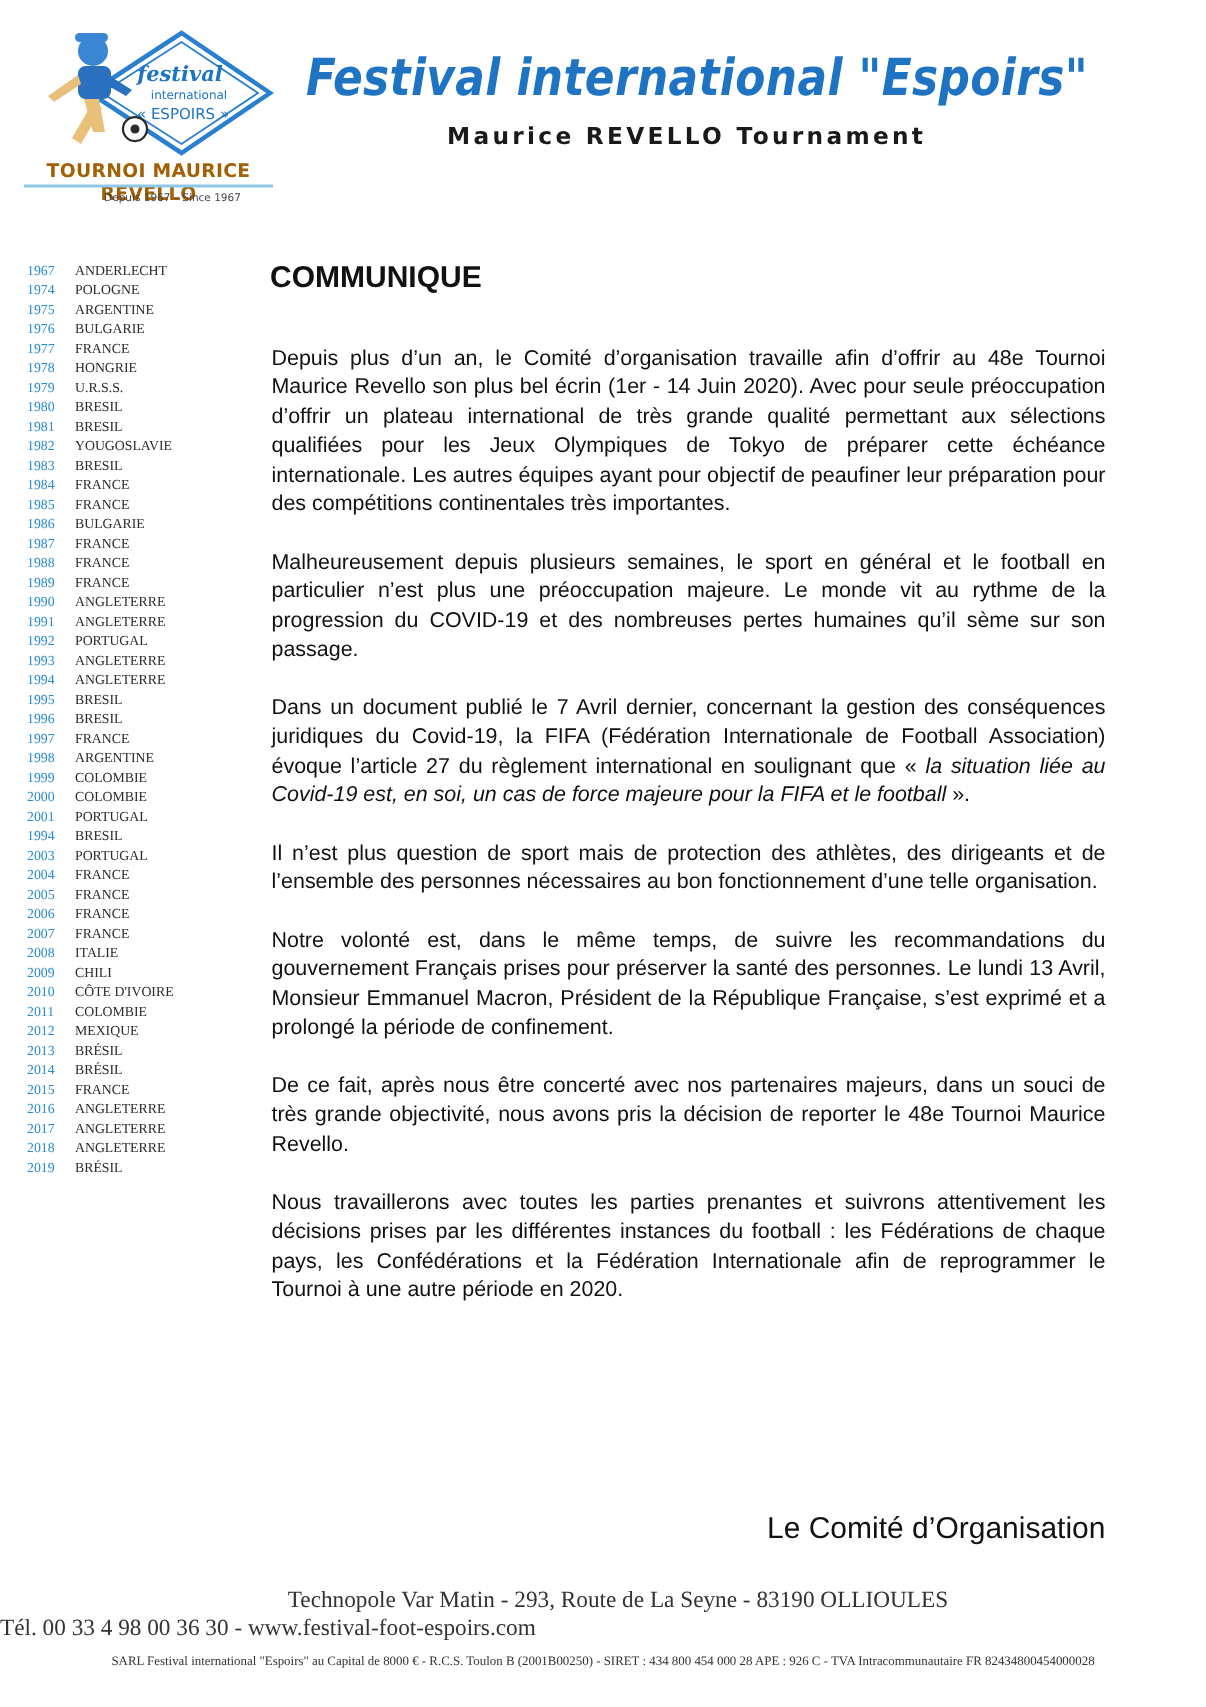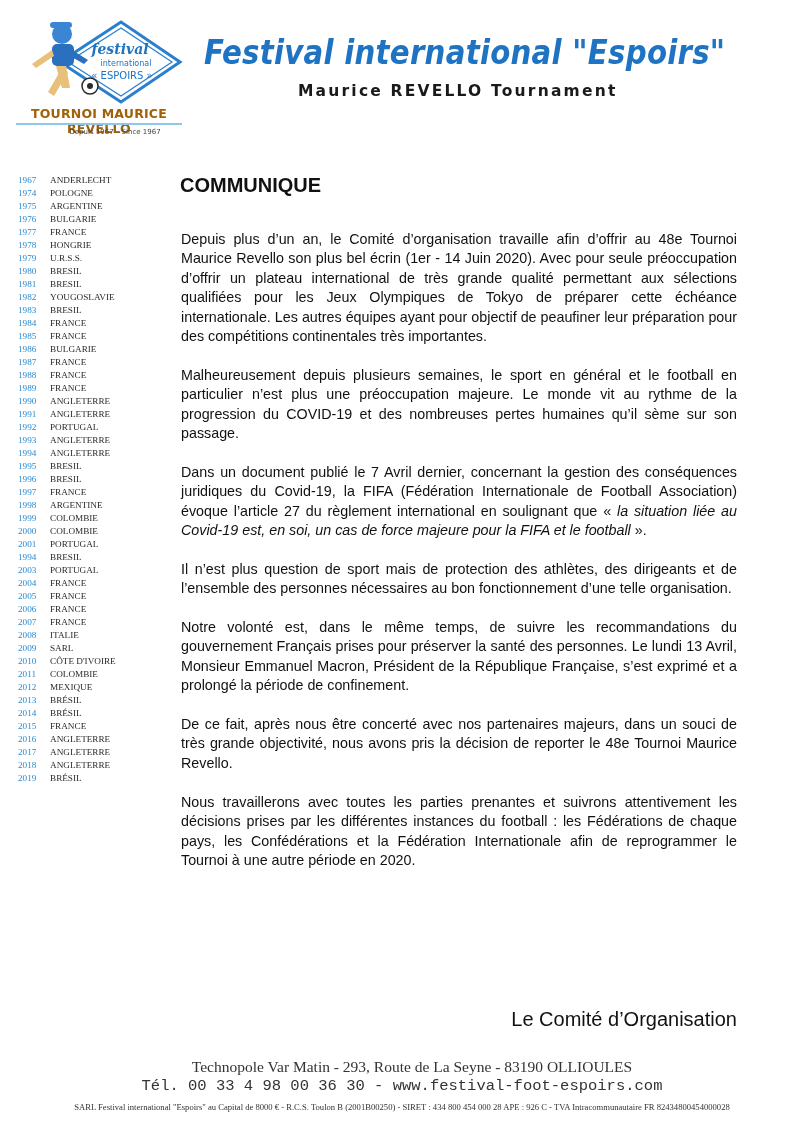--- a/index.html
+++ b/index.html
@@ -13,21 +13,21 @@
   .subtitle { position:absolute; left:258px; top:82px; font-family:"DejaVu Sans", sans-serif; font-weight:bold; font-size:15.5px; color:#1a1a1a; letter-spacing:2.2px; white-space:nowrap;margin-left:40px; }
   .sidebar { position:absolute; left:18px; top:174px; font-family:"Liberation Serif", serif; font-size:9.2px; line-height:13px; }
   .sb-row { display:flex; white-space:nowrap; }
   .sb-year { width:32px; color:#2a8ad0; }
   .sb-team { color:#2b2b2b; }
   .heading { position:absolute; left:180px; top:174px; width:560px; text-align:left; font-weight:bold; font-size:20px; color:#111; }
   .content { position:absolute; left:181px; top:230px; width:556px; font-size:14.3px; line-height:19.4px; text-align:justify; color:#111; }
   .content p { margin:0 0 19.4px 0; }
   .signature { position:absolute; left:181px; top:1008px; width:556px; text-align:right; font-size:20px; color:#111; }
   .footer1 { position:absolute; left:0; top:1058px; width:804px; text-align:center; font-family:"Liberation Serif", serif; font-size:15.5px; color:#333; padding-left:20px; box-sizing:border-box; }
-  .footer2 { position:absolute; left:0; top:1077px; width:804px; text-align:center; font-family:Liberation Mono, monospace; font-size:15.5px; color:#333; }
+  .footer2 { position:absolute; left:0; top:1077px; width:804px; text-align:left; font-family:Liberation Serif, serif; font-size:15.5px; color:#333; }
   .footer3 { position:absolute; left:0; top:1102px; width:804px; text-align:center; font-family:"Liberation Serif", serif; font-size:8.6px; color:#333; white-space:nowrap; }
 </style>
 </head>
 <body>
 
 <div class="logo">
   <svg class="logo-svg" width="165" height="88" viewBox="0 0 165 88">
     <polygon points="42,44 103,4 162,44 103,84" fill="none" stroke="#2a7fcf" stroke-width="3"></polygon>
     <polygon points="50,44 103,10 154,44 103,78" fill="none" stroke="#2a7fcf" stroke-width="1.2"></polygon>
     <circle cx="44" cy="16" r="10" fill="#3b86d4"></circle>
@@ -191,21 +191,21 @@
     <div class="sb-row">
       <span class="sb-year">2007</span>
       <span class="sb-team">FRANCE</span>
     </div>
     <div class="sb-row">
       <span class="sb-year">2008</span>
       <span class="sb-team">ITALIE</span>
     </div>
     <div class="sb-row">
       <span class="sb-year">2009</span>
-      <span class="sb-team">SARL</span>
+      <span class="sb-team">CHILI</span>
     </div>
     <div class="sb-row">
       <span class="sb-year">2010</span>
       <span class="sb-team">CÔTE D'IVOIRE</span>
     </div>
     <div class="sb-row">
       <span class="sb-year">2011</span>
       <span class="sb-team">COLOMBIE</span>
     </div>
     <div class="sb-row">

